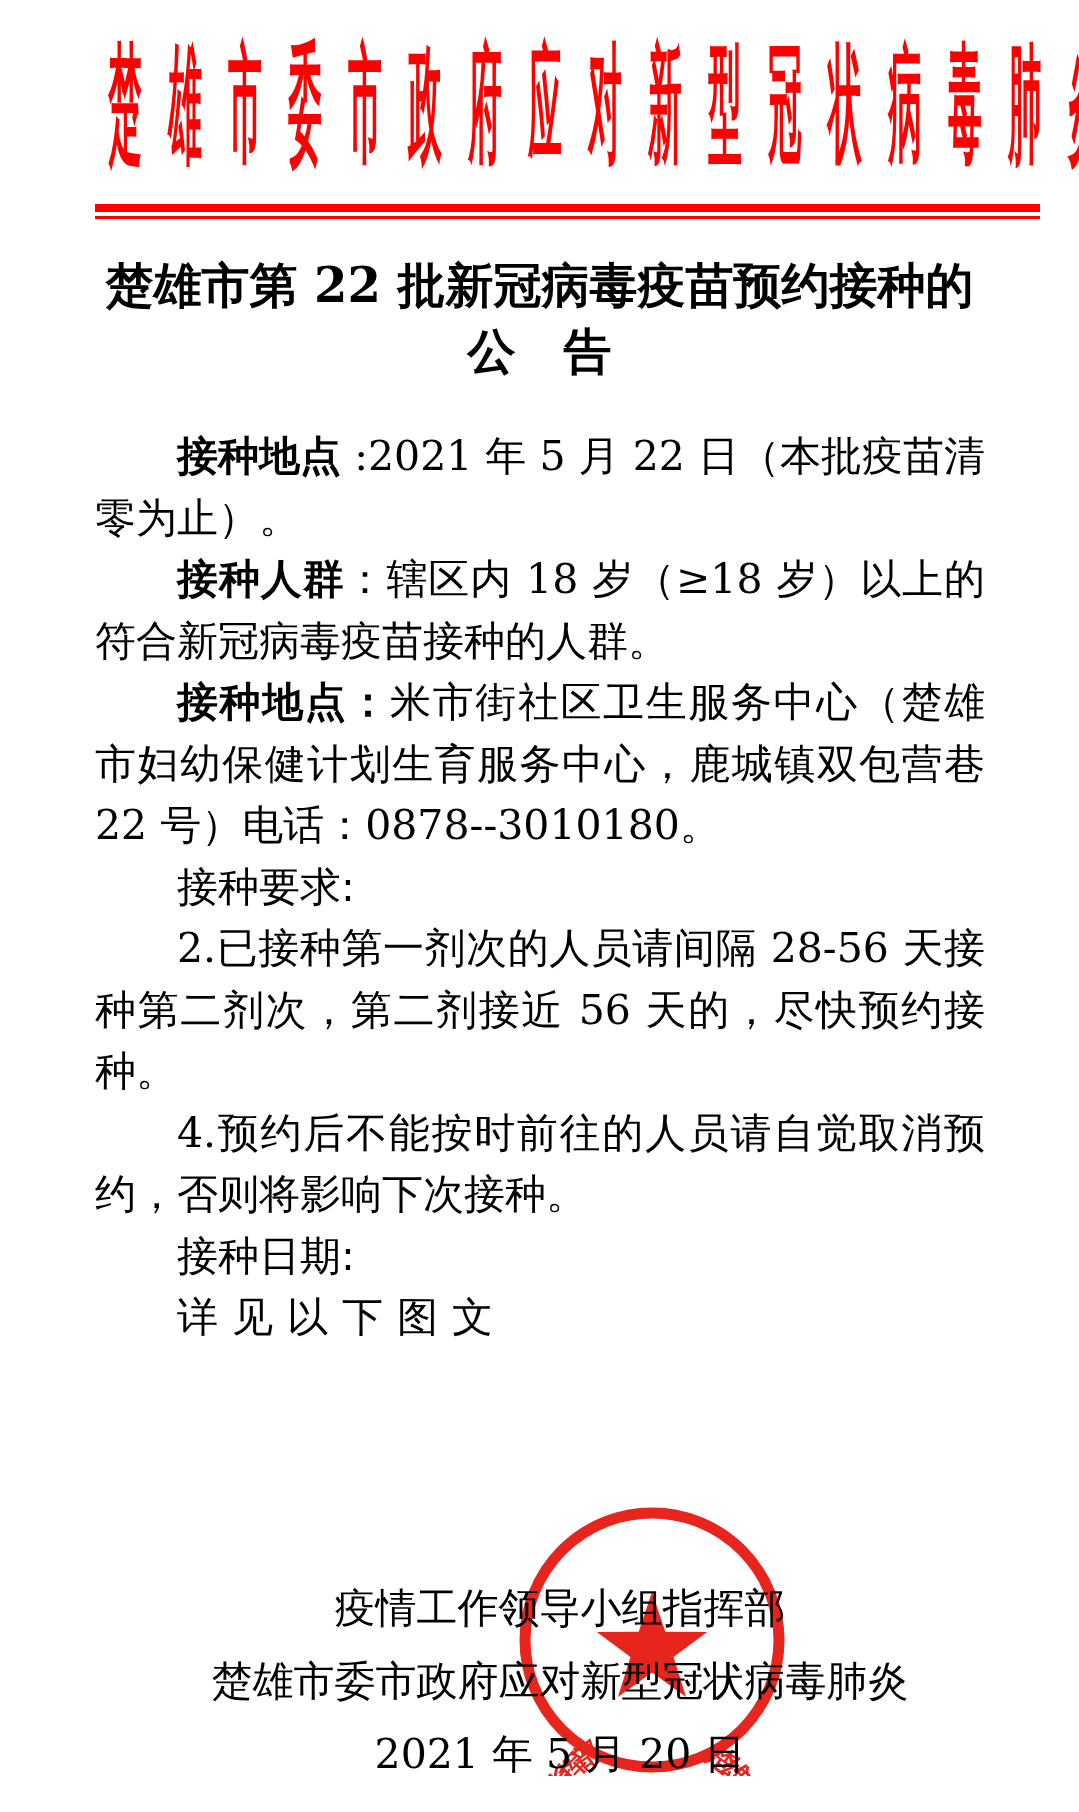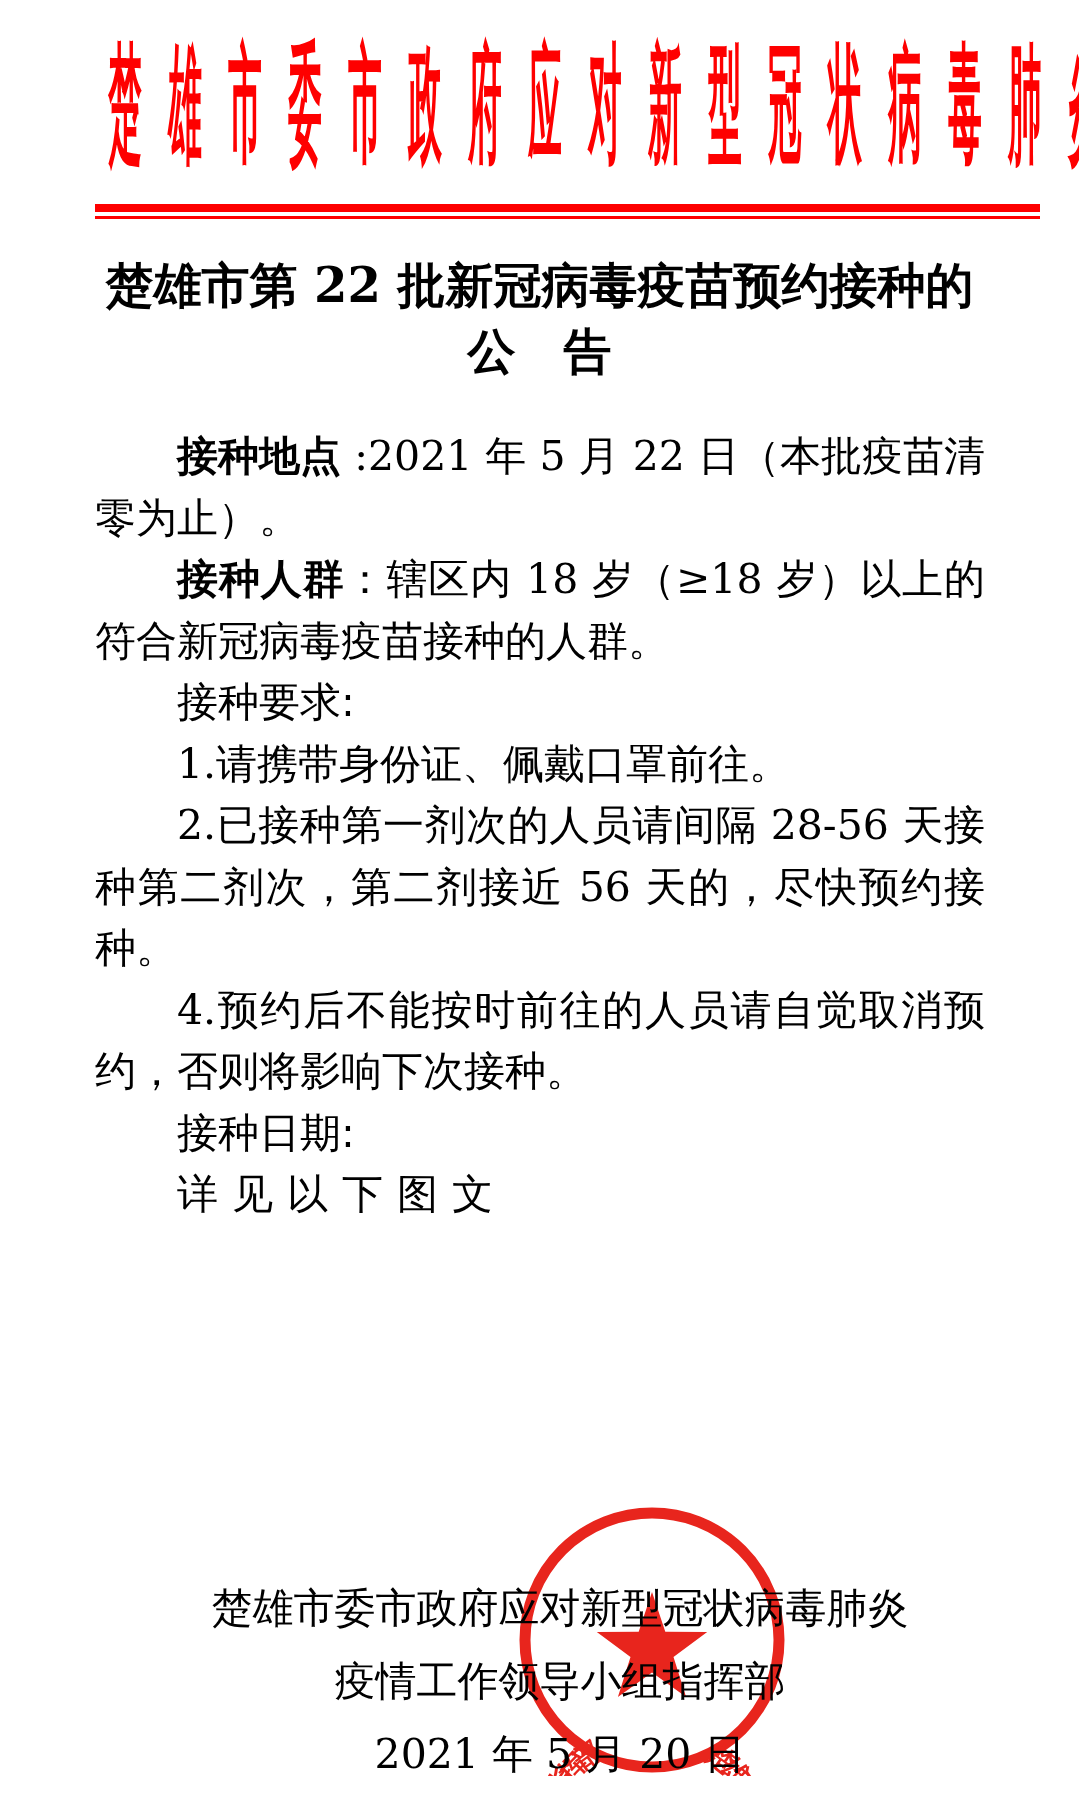--- a/index.html
+++ b/index.html
@@ -151,31 +151,31 @@
   <div class="rule-thin"></div>
 
   <h1 class="doc-title">
     <div>楚雄市第 22 批新冠病毒疫苗预约接种的</div>
     <div>公　告</div>
   </h1>
 
   <div class="body-text">
     <p><span class="b-label">接种地点</span><span> :2021 年 5 月 22 日（本批疫苗清零为止）。</span></p>
     <p><span class="b-label">接种人群</span><span>：辖区内 18 岁（≥18 岁）以上的符合新冠病毒疫苗接种的人群。</span></p>
+    <p><span class="b-label">接种地点：</span><span>米市街社区卫生服务中心（楚雄市妇幼保健计划生育服务中心，鹿城镇双包营巷 22 号）电话：0878--3010180。</span></p>
     <p class="subhead">接种要求:</p>
-    <p>1.请携带身份证、佩戴口罩前往。</p>
     <p>2.已接种第一剂次的人员请间隔 28-56 天接种第二剂次，第二剂接近 56 天的，尽快预约接种。</p>
     <p>4.预约后不能按时前往的人员请自觉取消预约，否则将影响下次接种。</p>
     <p class="subhead">接种日期:</p>
     <p class="flow-note">详见以下图文</p>
   </div>
 
   <div class="signature">
+    <div>疫情工作领导小组指挥部</div>
     <div>楚雄市委市政府应对新型冠状病毒肺炎</div>
-    <div>疫情工作领导小组指挥部</div>
     <div>2021 年 5 月 20 日</div>
   </div>
 
   <svg class="seal" viewBox="0 0 280 272" xmlns="http://www.w3.org/2000/svg">
     <circle cx="140" cy="136" r="127" fill="none" stroke="#e8251d" stroke-width="11"></circle>
     <polygon fill="#e8251d" points="140,88 153.3,127.7 195.2,128.1 161.5,153.0 174.1,192.9 140,168.6 105.9,192.9 118.5,153.0 84.8,128.1 126.7,127.7"></polygon>
     <defs>
       <path id="sealTextCircle" d="M 140,240 A 104,104 0 1,1 139.9,240" fill="none"></path>
     </defs>
     <text fill="#e8251d">

